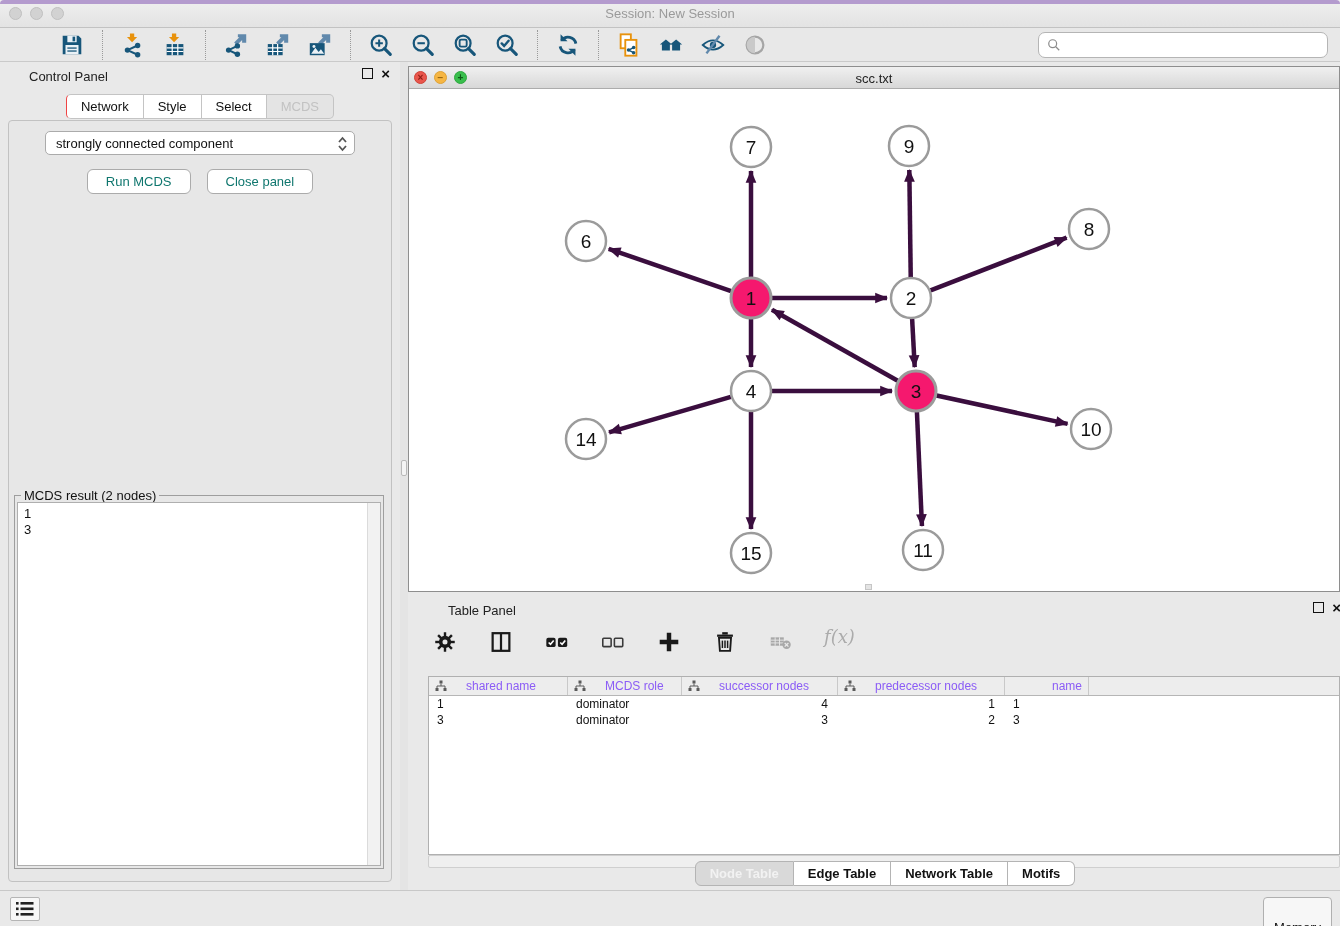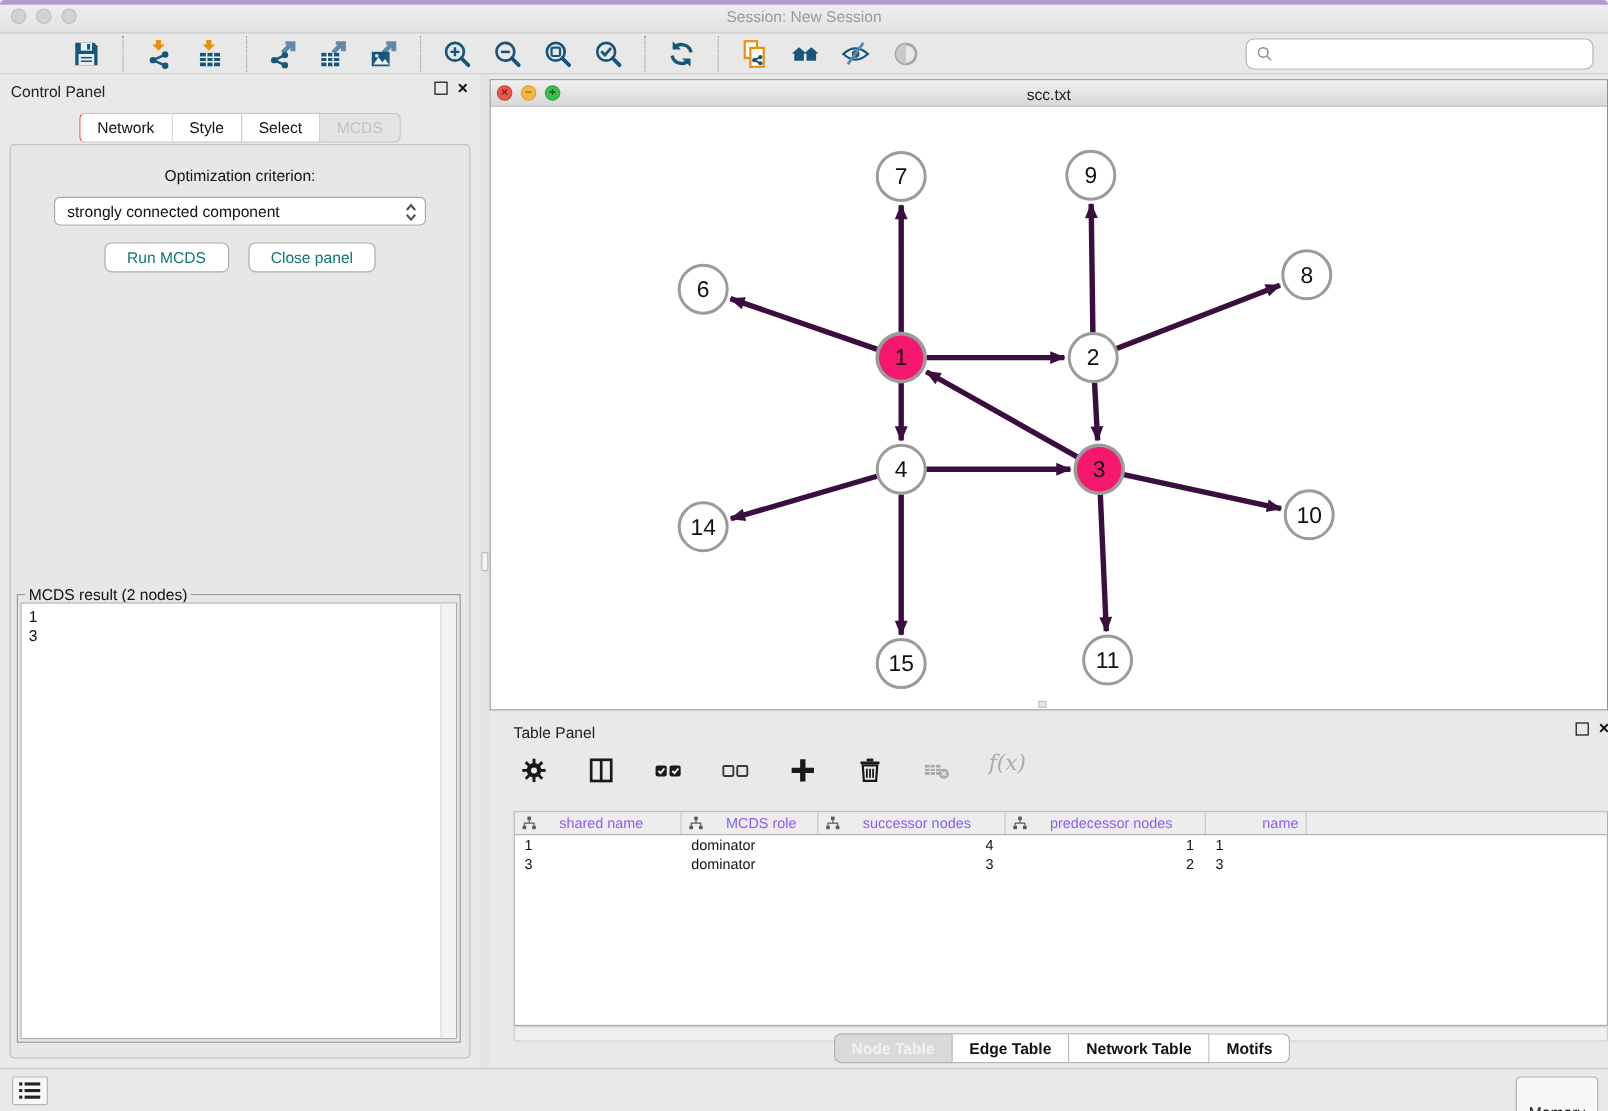--- a/index.html
+++ b/index.html
@@ -25,21 +25,21 @@
     align-items:center; justify-content:center; cursor:pointer; }
   .tb-btn svg { width:26px; height:26px; }
   .search-wrap { position:absolute; right:12px; top:4px; width:290px; height:26px;
     background:#FFFFFF; border:1px solid #B5B5B5; border-radius:7px; display:flex; align-items:center; }
   .search-wrap svg { width:14px; height:14px; margin-left:8px; }
   .search-wrap input { border:none; outline:none; background:transparent; flex:1;
     font-size:13px; padding:0 6px; font-family:"Liberation Sans",sans-serif; }
 
   
   .control-panel { position:absolute; left:0; top:62px; width:400px; height:828px; background:#E9E9E9; }
-  .panel-header { position:relative; height:28px; }
+  .panel-header { position:relative; height:28px;margin-left:20px; }
   .panel-title { position:absolute; left:9px; top:7px; font-size:13px; color:#222; }
   .panel-icons { position:absolute; right:10px; top:6px; display:flex; gap:8px; align-items:center; }
   .float-box { width:11px; height:11px; border:1.6px solid #111; background:transparent; cursor:pointer; }
   .close-x { font-size:15px; font-weight:bold; color:#111; line-height:11px; cursor:pointer; }
 
   .cp-tabs { position:absolute; left:0; top:32px; width:100%; display:flex; justify-content:center; }
   .cp-tabs .tab { font-size:13px; padding:4px 14px; background:#FFFFFF; border:1px solid #C4C4C4;
     border-left:none; color:#111; cursor:pointer; }
   .cp-tabs .tab:first-child { border-left:1px solid #ef4444; border-radius:5px 0 0 5px; }
   .cp-tabs .tab.selected { background:#E4E4E4; color:#C2C2C2; border-radius:0 5px 5px 0; }
@@ -298,21 +298,20 @@
       <span class="close-x">×</span>
     </span>
   </div>
   <div class="cp-tabs">
       <div class="tab">Network</div>
       <div class="tab">Style</div>
       <div class="tab">Select</div>
       <div class="tab selected">MCDS</div>
     </div>
   <div class="cp-content">
-    <div class="opt-label">Optimization criterion:</div>
     <div class="select-row">
       <div class="cp-select">
         <span class="sel-text">strongly connected component</span>
         <svg class="stepper" width="11" height="18" viewBox="0 0 11 18">
           <path d="M2 7 5.5 3 9 7" stroke="#555" stroke-width="1.8" fill="none"></path>
           <path d="M2 11 5.5 15 9 11" stroke="#555" stroke-width="1.8" fill="none"></path>
           </svg>
       </div>
     </div>
     <div class="btn-row">

